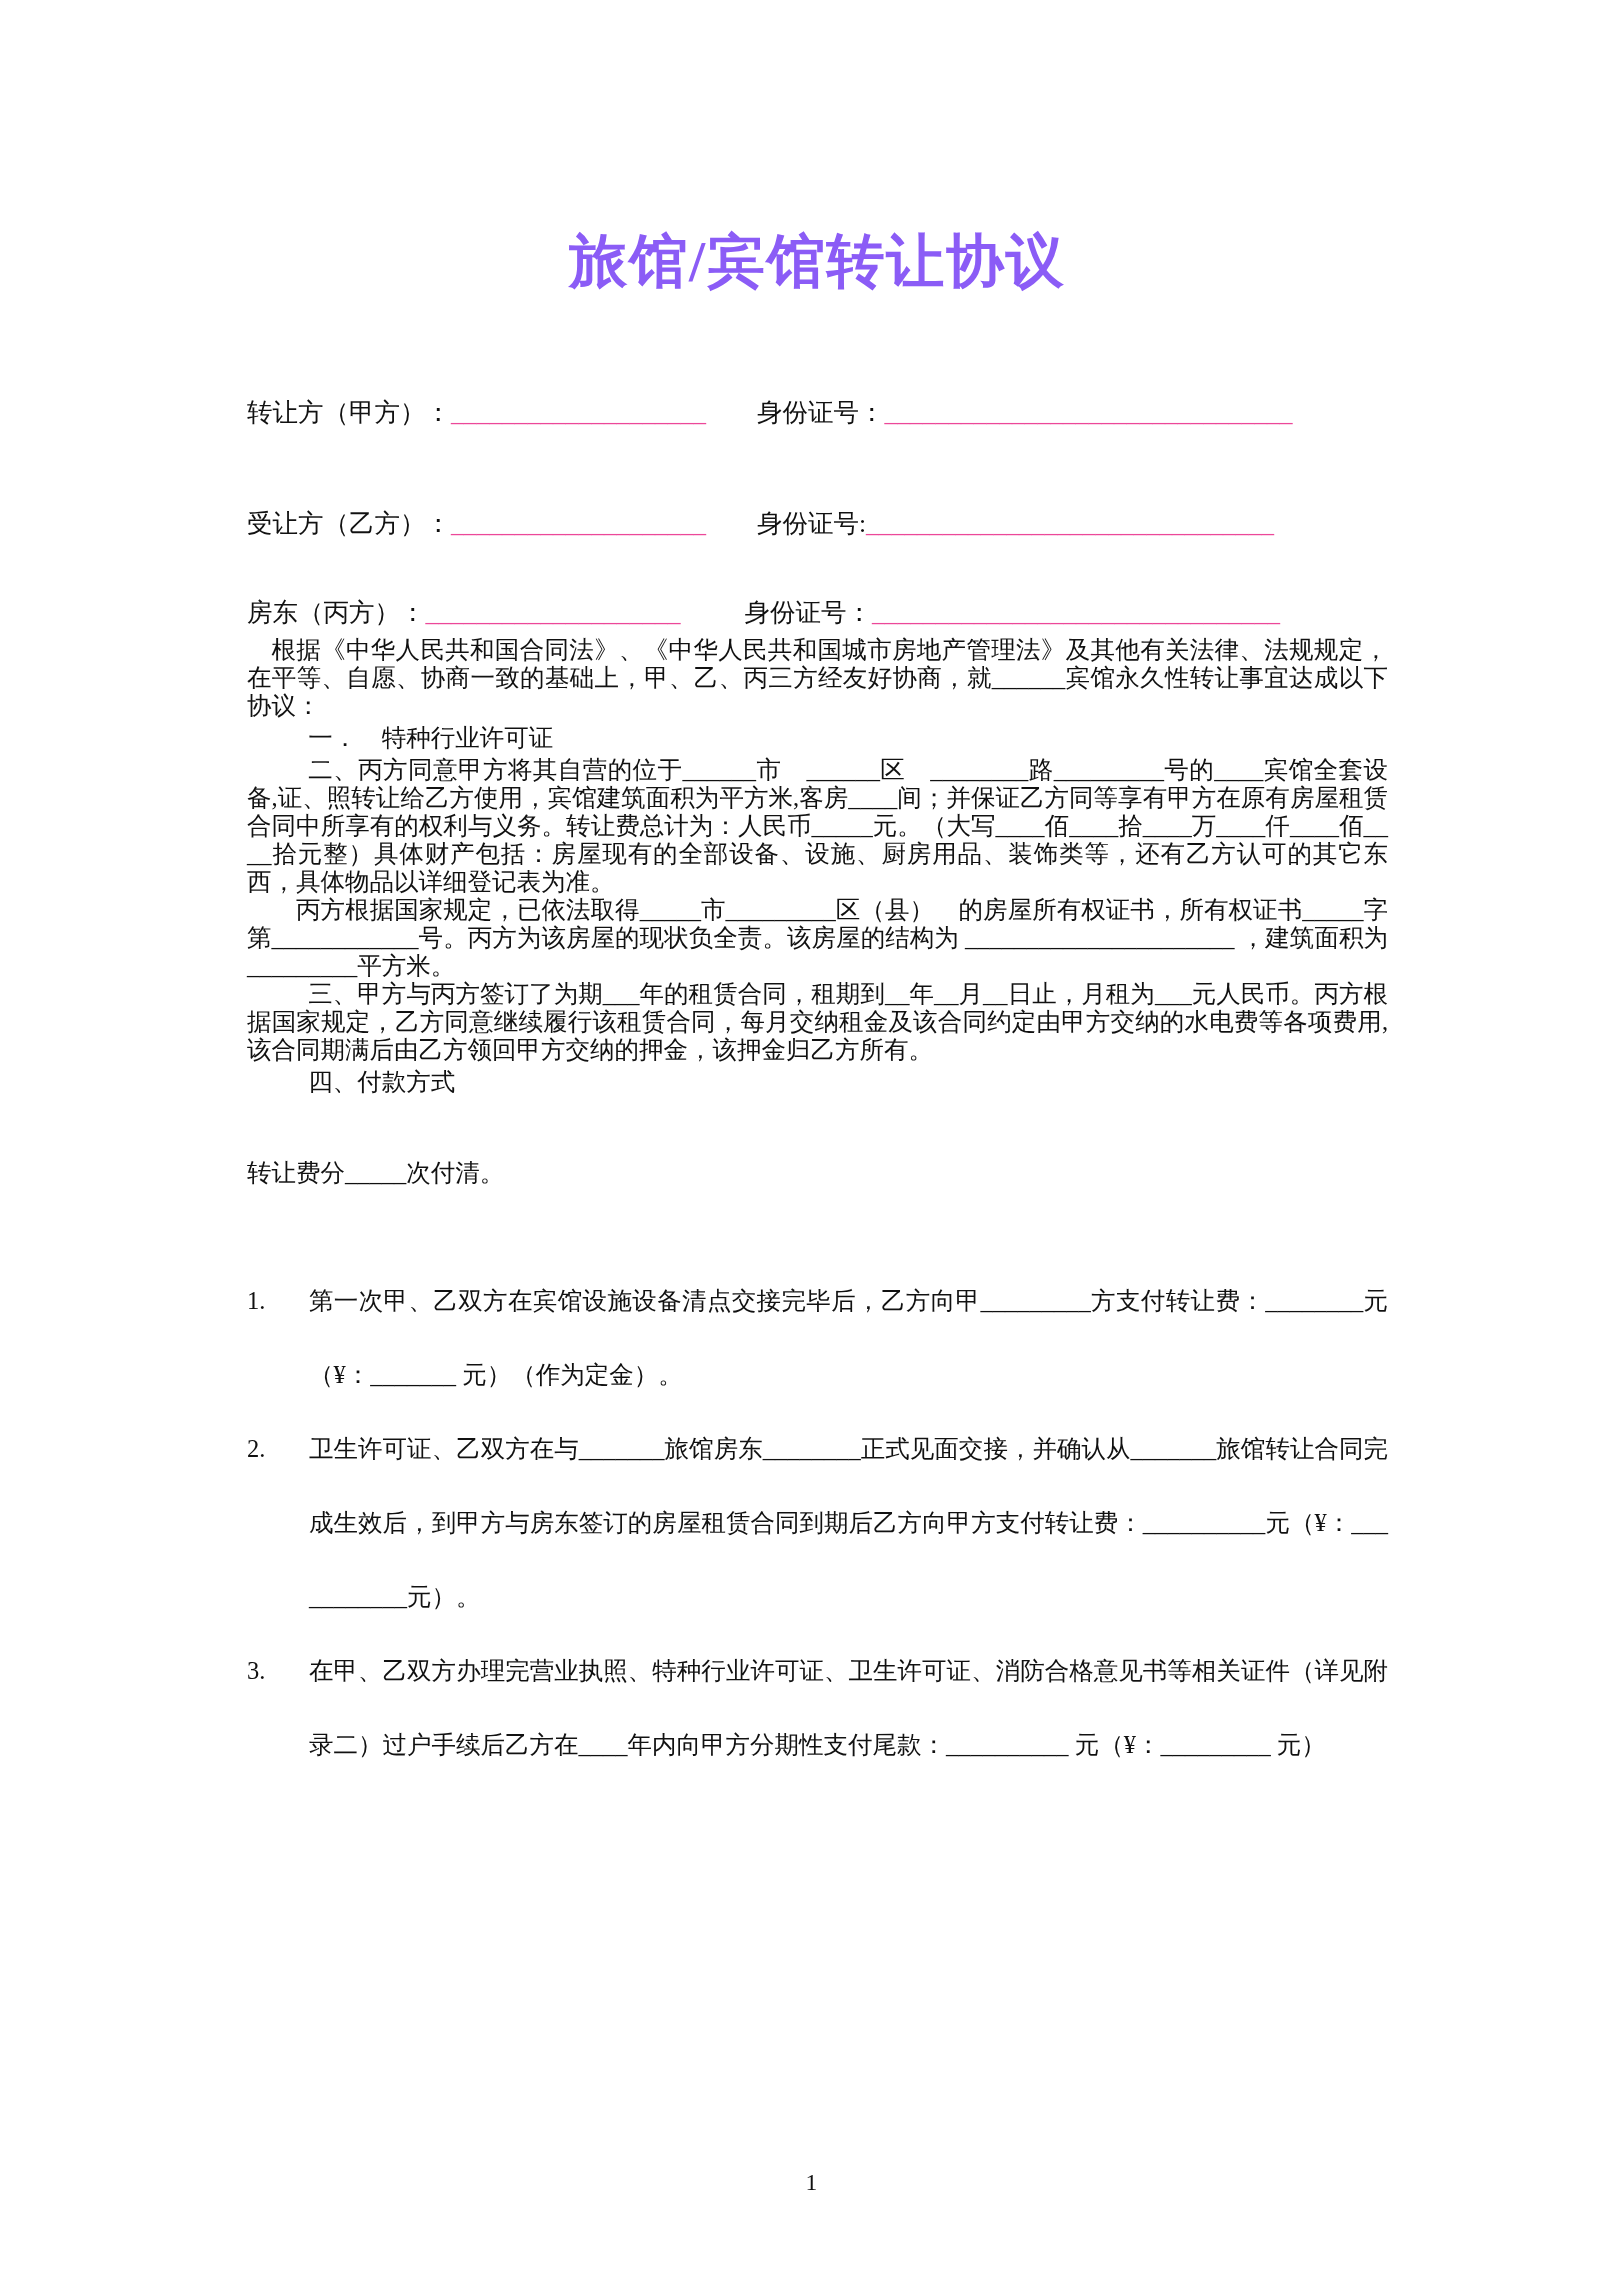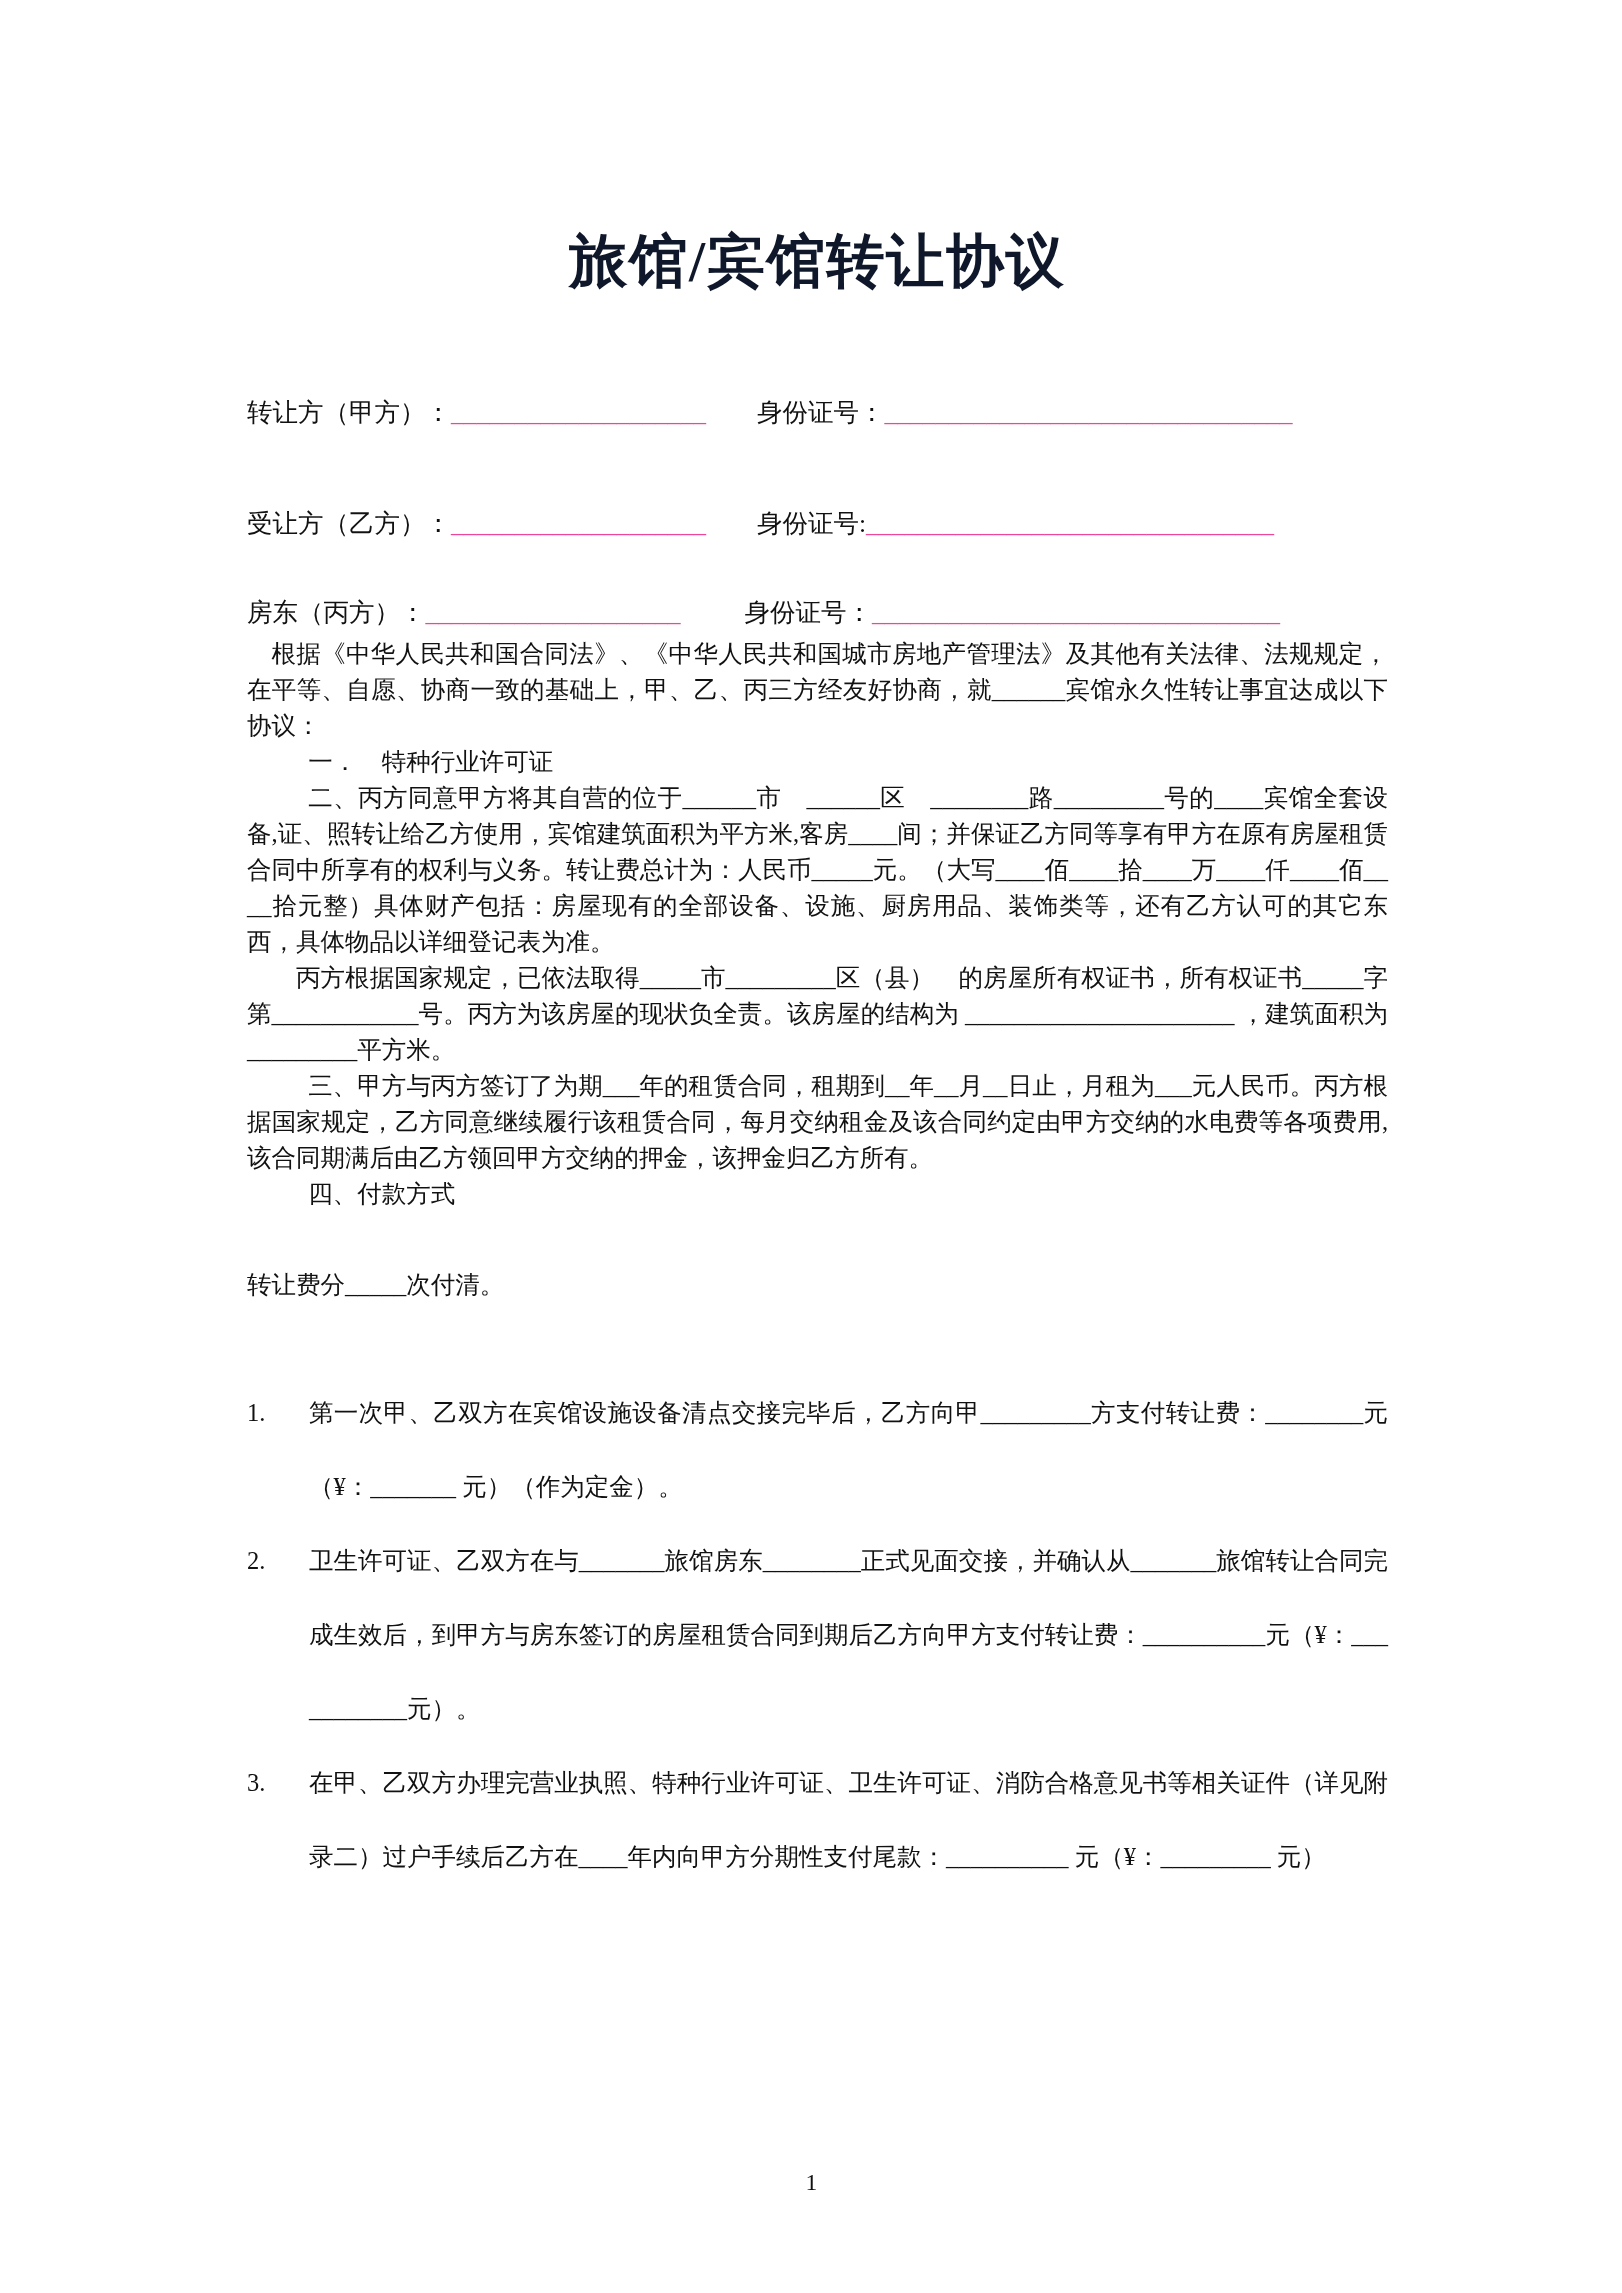--- a/index.html
+++ b/index.html
@@ -15,39 +15,39 @@
     background: #ffffff;
     padding: 223px 235px 0 247px;
     overflow: hidden;
   }
   .doc-title {
     text-align: center;
     font-size: 58px;
     font-weight: 700;
     letter-spacing: 1.8px;
     margin-bottom: 91px;
-    color: #0f172a;
+    color: #8b5cf6;
   }
   .party-row {
     font-size: 25.5px;
     line-height: 42px;
     white-space: nowrap;
   }
   .party-row.p1 { margin-bottom: 69px; }
   .party-row.p2 { margin-bottom: 47px; }
   .party-row.p3 { margin-bottom: 1.8px; }
   .blank-light {
     color: #ec4899;
     letter-spacing: 0px;
   }
   .id-label { margin-left: 51px; }
   .p3 .id-label { margin-left: 64px; }
   .body-text {
     font-size: 24.5px;
-    line-height: 36px;
+    line-height: 28px;
     text-align: justify;
     word-break: break-all;
   }
   .indent-1 { text-indent: 1em; }
   .indent-2 { text-indent: 2em; }
   .indent-25 { text-indent: 2.5em; }
   .sec-heading {
     font-size: 24.5px;
     line-height: 36px;
     text-indent: 2.5em;

